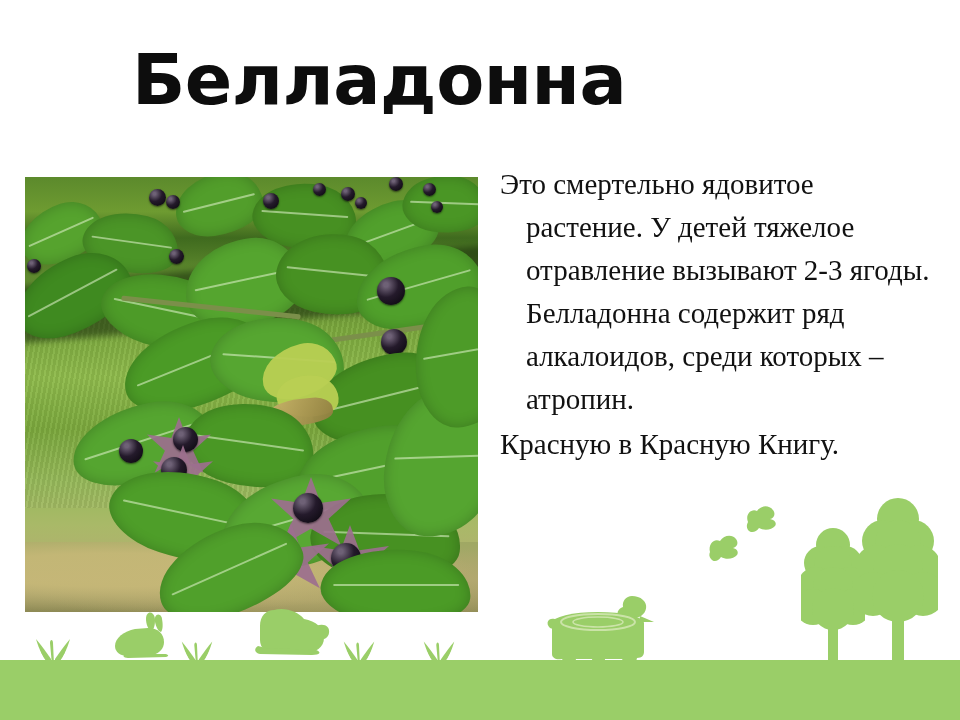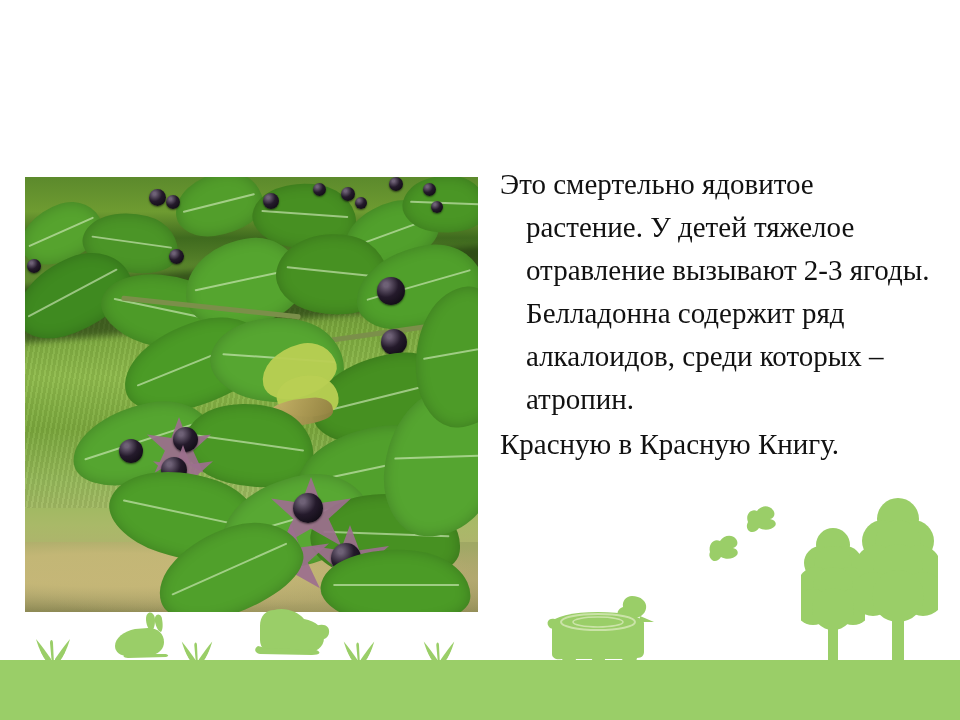--- a/index.html
+++ b/index.html
@@ -191,20 +191,21 @@
   }
 
   
   ::-webkit-scrollbar { width: 0; height: 0; }
 </style>
 </head>
 <body>
 
 <div class="slide">
 
+  <div class="slide-title">Белладонна</div>
 
   <div class="photo-frame">
     <div class="photo-canvas">
       <div class="ph-bg"></div>
       <div class="ph-grassband"></div>
       <div class="ph-shadow-diag"></div>
       <div class="ph-soil"></div>
 
       <div class="leaf spot" style="left:-6px;  top:28px;  width:84px;  height:56px;  transform:rotate(-18deg); background:#56a32e;"></div>
       <div class="leaf spot" style="left:58px;  top:36px;  width:96px;  height:60px;  transform:rotate(14deg);  background:#4b9527;"></div>

